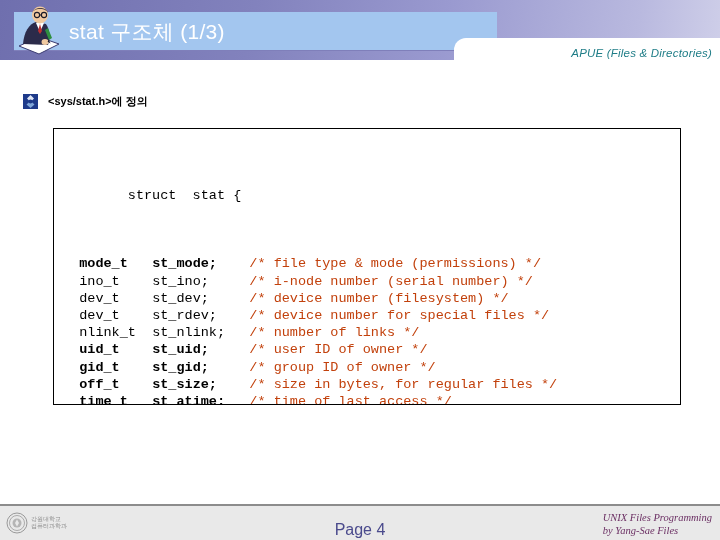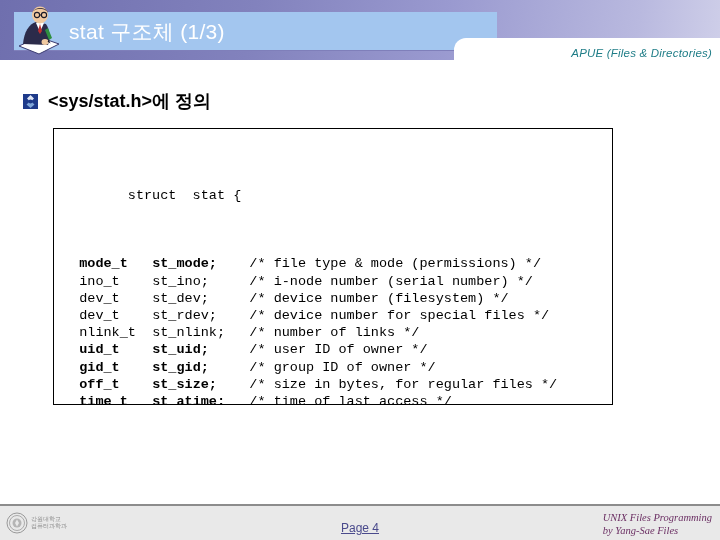--- a/index.html
+++ b/index.html
@@ -79,51 +79,51 @@
     height: 26px;
     display: flex;
     align-items: center;
   }
   .bullet-icon {
     width: 17px; height: 17px;
     margin-right: 9px;
     flex: 0 0 auto;
   }
   .bullet-text {
-    font-size: 18px;
+    font-size: 11px;
     font-weight: bold;
     color: #000000;
     white-space: nowrap;
     font-family: "Liberation Sans", sans-serif;
   }
 
   
   .code-box {
     position: absolute;
     left: 53px; top: 128px;
-    width: 560px; height: 277px;
+    width: 628px; height: 277px;
     background: #ffffff;
     border: 1px solid #000000;
     box-sizing: border-box;
     overflow: hidden;
   }
   .code-inner {
     position: absolute;
     left: 9px; top: 6px;
     font-family: "Liberation Mono", "DejaVu Sans Mono", monospace;
     font-size: 13.5px;
     line-height: 17.2px;
     white-space: pre;
   }
   .code-line { white-space: pre; }
   .tok-type      { color: #000000; }
   .tok-type.b    { font-weight: bold; }
   .tok-name      { color: #000000; }
   .tok-name.b    { font-weight: bold; margin-top: 20px; }
-  .tok-comment   { color: #000000; }
+  .tok-comment   { color: #c2410c; }
   .tok-plain     { color: #000000; }
 
   
   .footer-rule {
     position: absolute;
     left: 0; top: 504px;
     width: 720px; height: 2px;
     background: #8c8c8c;
   }
   .footer-band {
@@ -145,24 +145,23 @@
     line-height: 7px;
     margin-left: 3px;
     font-family: "Liberation Sans", sans-serif;
     white-space: nowrap;
   }
   .footer-page {
     position: absolute;
     left: 0; top: 521px;
     width: 720px;
     text-align: center;
-    font-size: 12px;
+    font-size: 16px;
     color: #4a4a8c;
     font-family: "Liberation Sans", sans-serif;
-    text-decoration: underline;
   }
   .footer-credit {
     position: absolute;
     right: 8px; top: 512px;
     text-align: left;
     font-size: 10.5px;
     font-style: italic;
     color: #6b2f63;
     line-height: 12.5px;
     font-family: "Liberation Serif", serif;

